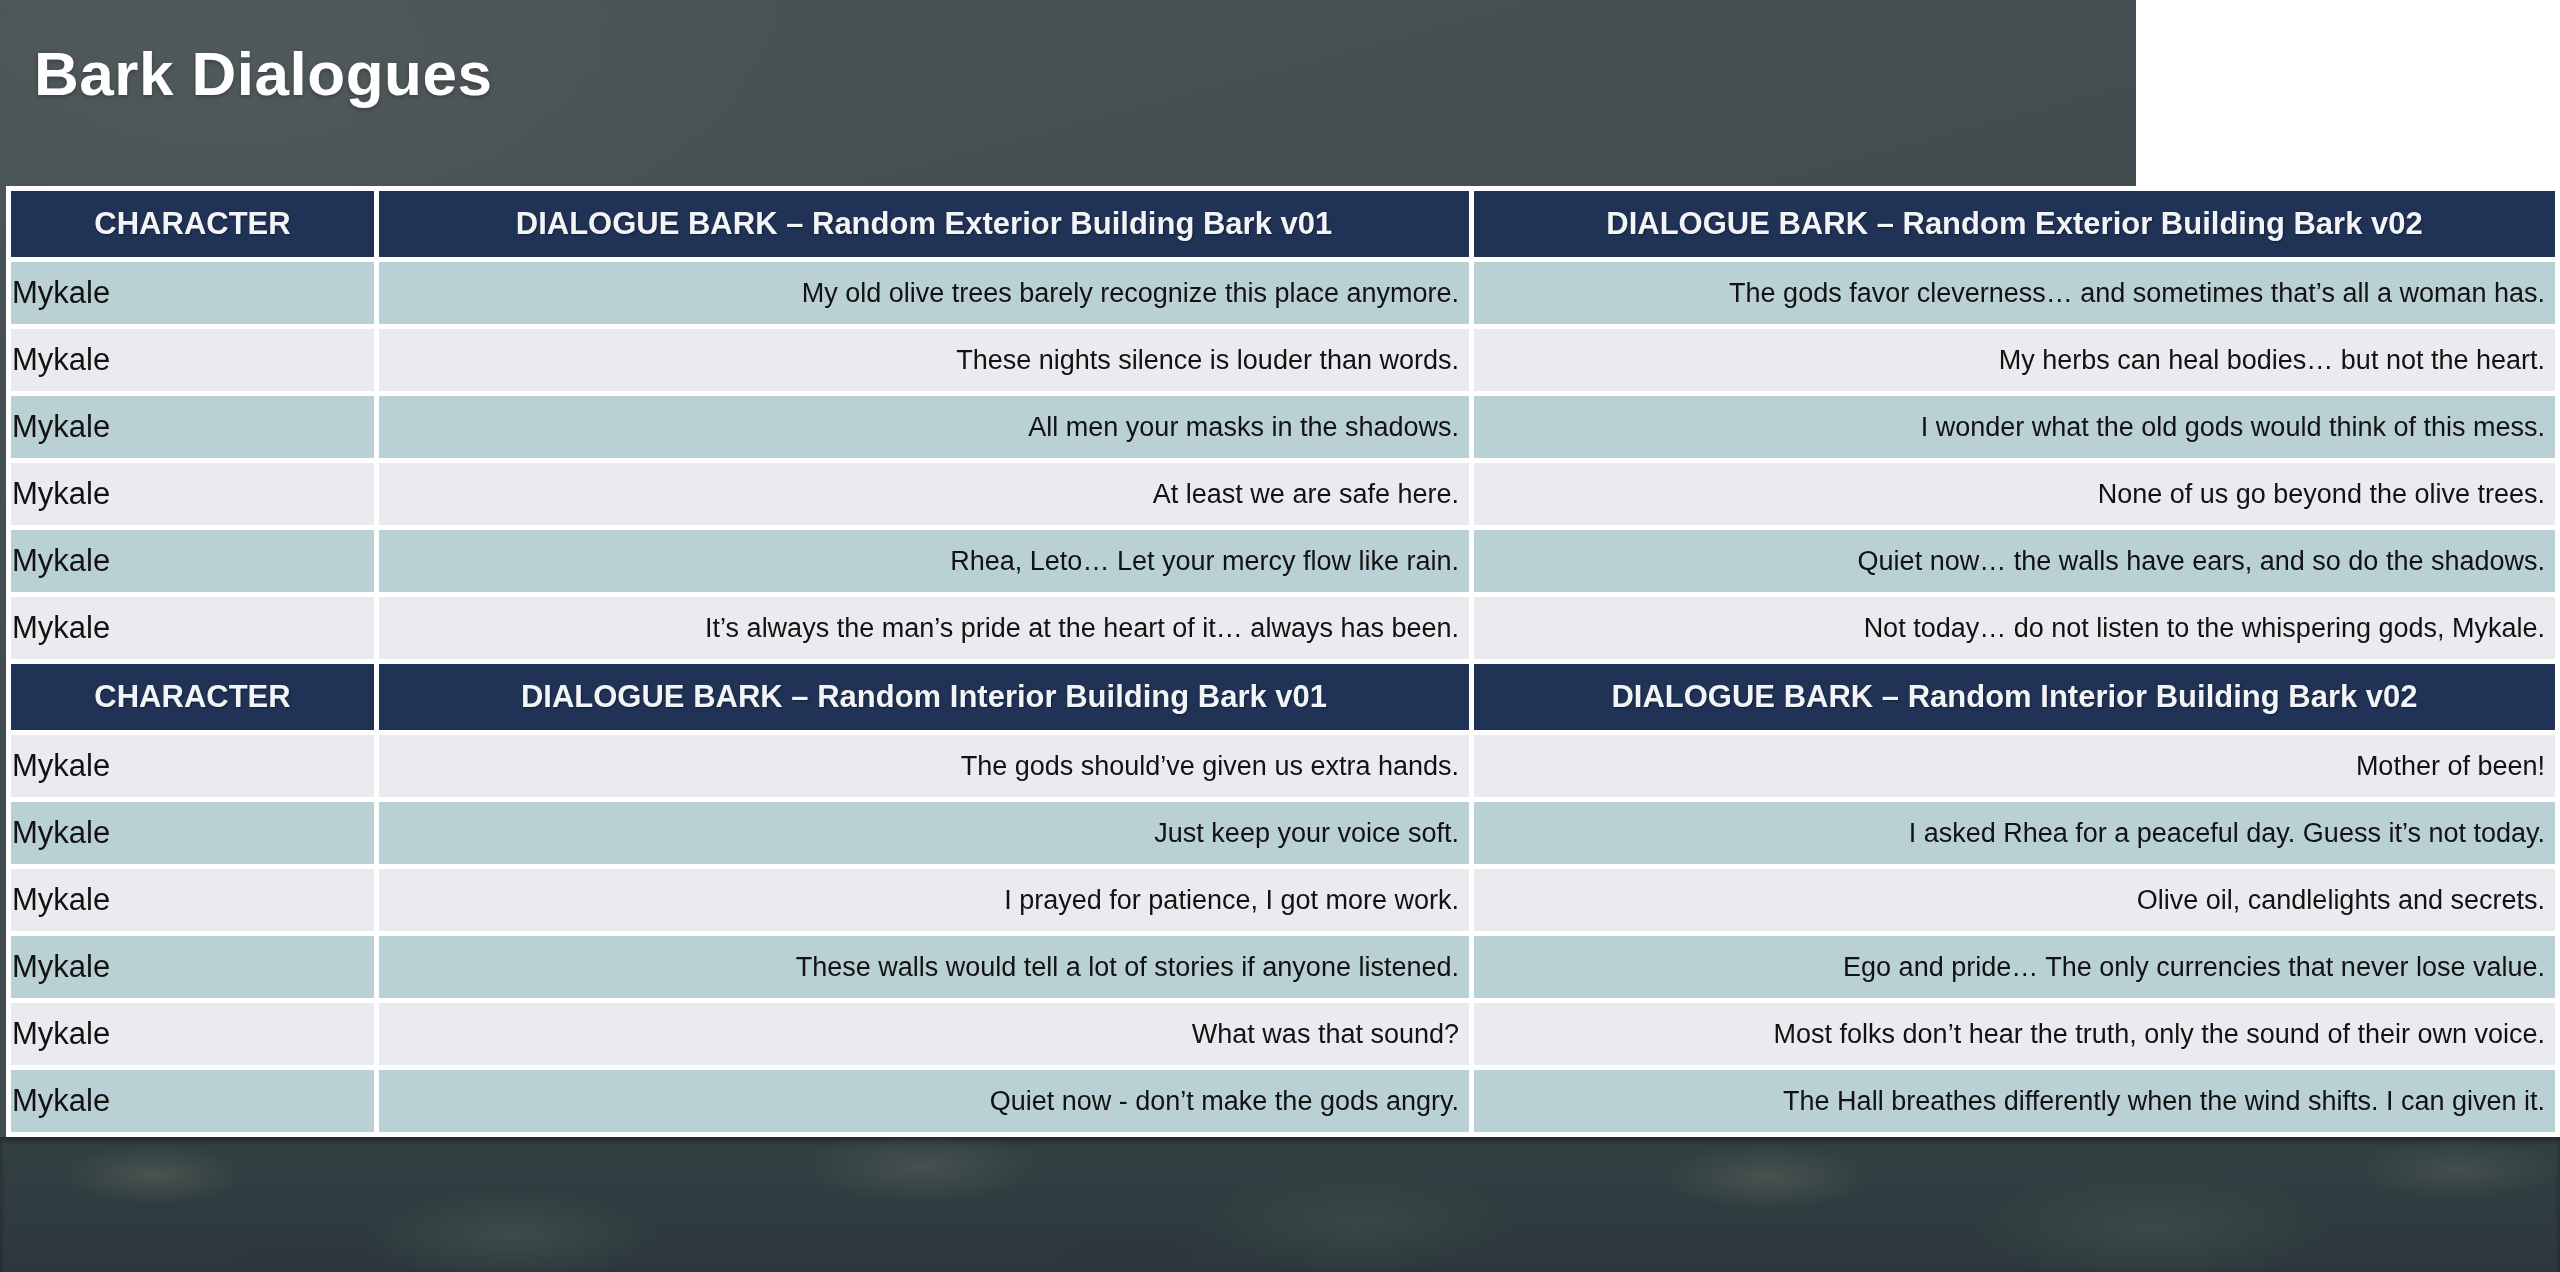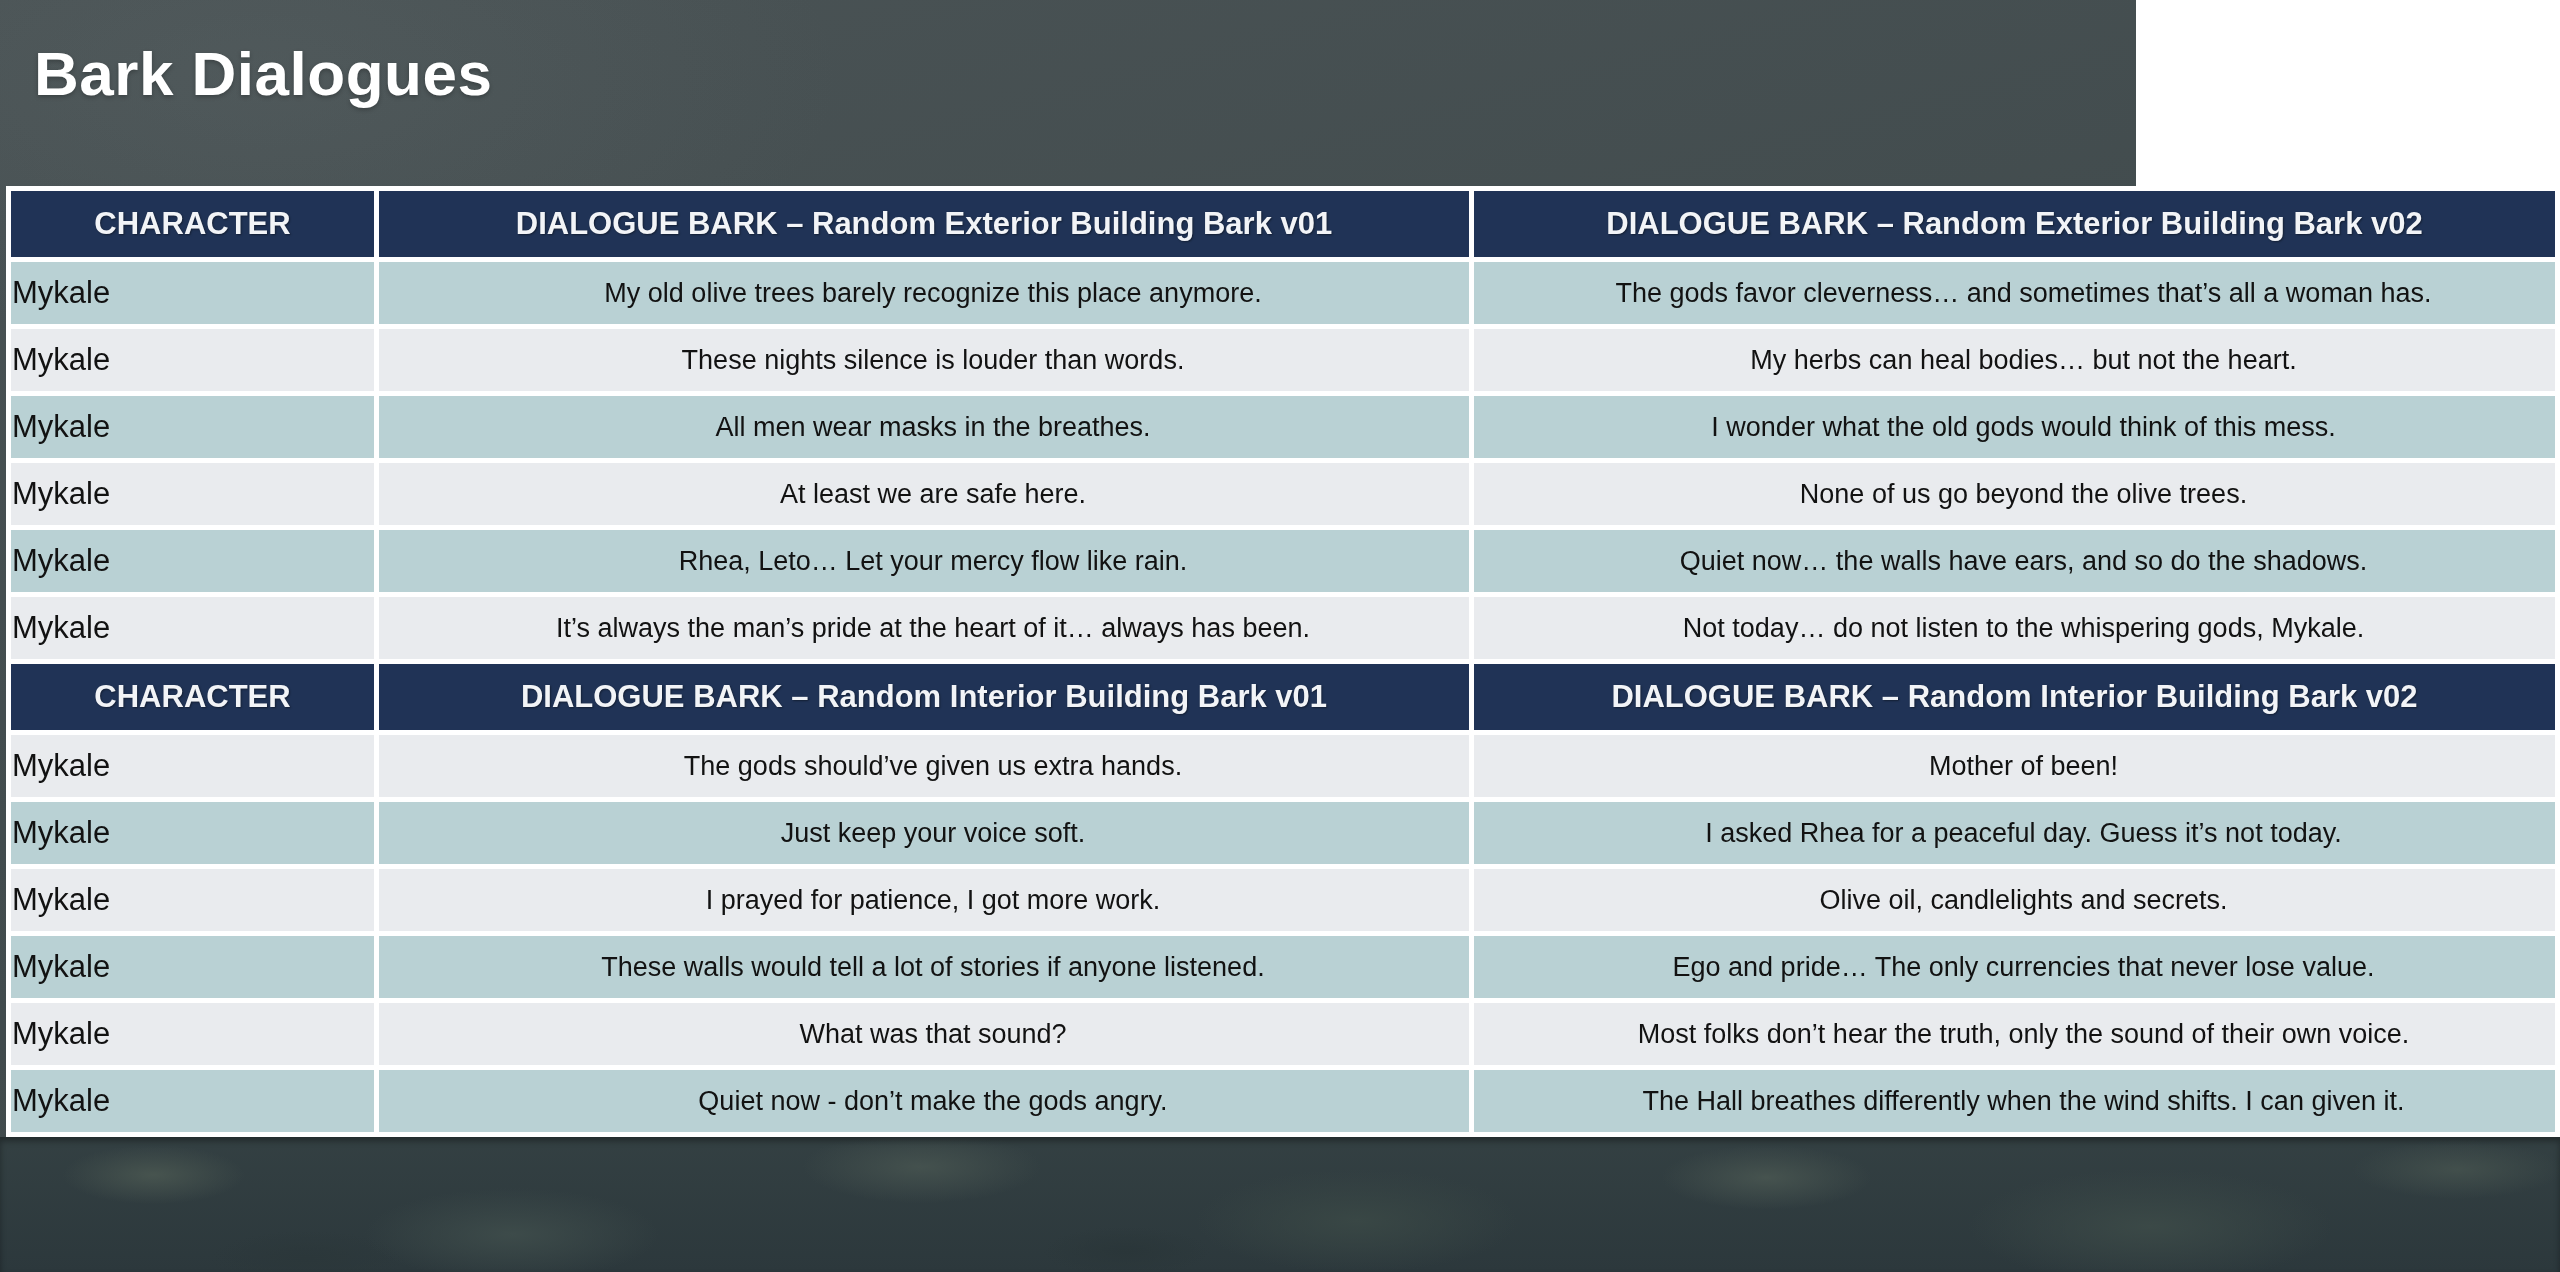--- a/index.html
+++ b/index.html
@@ -91,21 +91,21 @@
     color: #121212;
     font-size: 27px;
     white-space: nowrap;
     overflow: hidden;
   }
   table.bark-table td.char {
     text-align: left;
     font-size: 31px;
   }
   table.bark-table td.bark {
-    text-align: center;
+    text-align: right;
     padding: 0 10px 0 28px;
   }
   tr.teal td { background: var(--teal-row); }
   tr.gray td { background: var(--gray-row); }
 </style>
 </head>
 <body>
 
 <div class="slide">
   <div class="rocks"></div>
@@ -128,21 +128,21 @@
             <td class="bark">My old olive trees barely recognize this place anymore.</td>
             <td class="bark">The gods favor cleverness… and sometimes that’s all a woman has.</td>
           </tr>
           <tr class="gray">
             <td class="char">Mykale</td>
             <td class="bark">These nights silence is louder than words.</td>
             <td class="bark">My herbs can heal bodies… but not the heart.</td>
           </tr>
           <tr class="teal">
             <td class="char">Mykale</td>
-            <td class="bark">All men wear masks in the breathes.</td>
+            <td class="bark">All men your masks in the shadows.</td>
             <td class="bark">I wonder what the old gods would think of this mess.</td>
           </tr>
           <tr class="gray">
             <td class="char">Mykale</td>
             <td class="bark">At least we are safe here.</td>
             <td class="bark">None of us go beyond the olive trees.</td>
           </tr>
           <tr class="teal">
             <td class="char">Mykale</td>
             <td class="bark">Rhea, Leto… Let your mercy flow like rain.</td>

